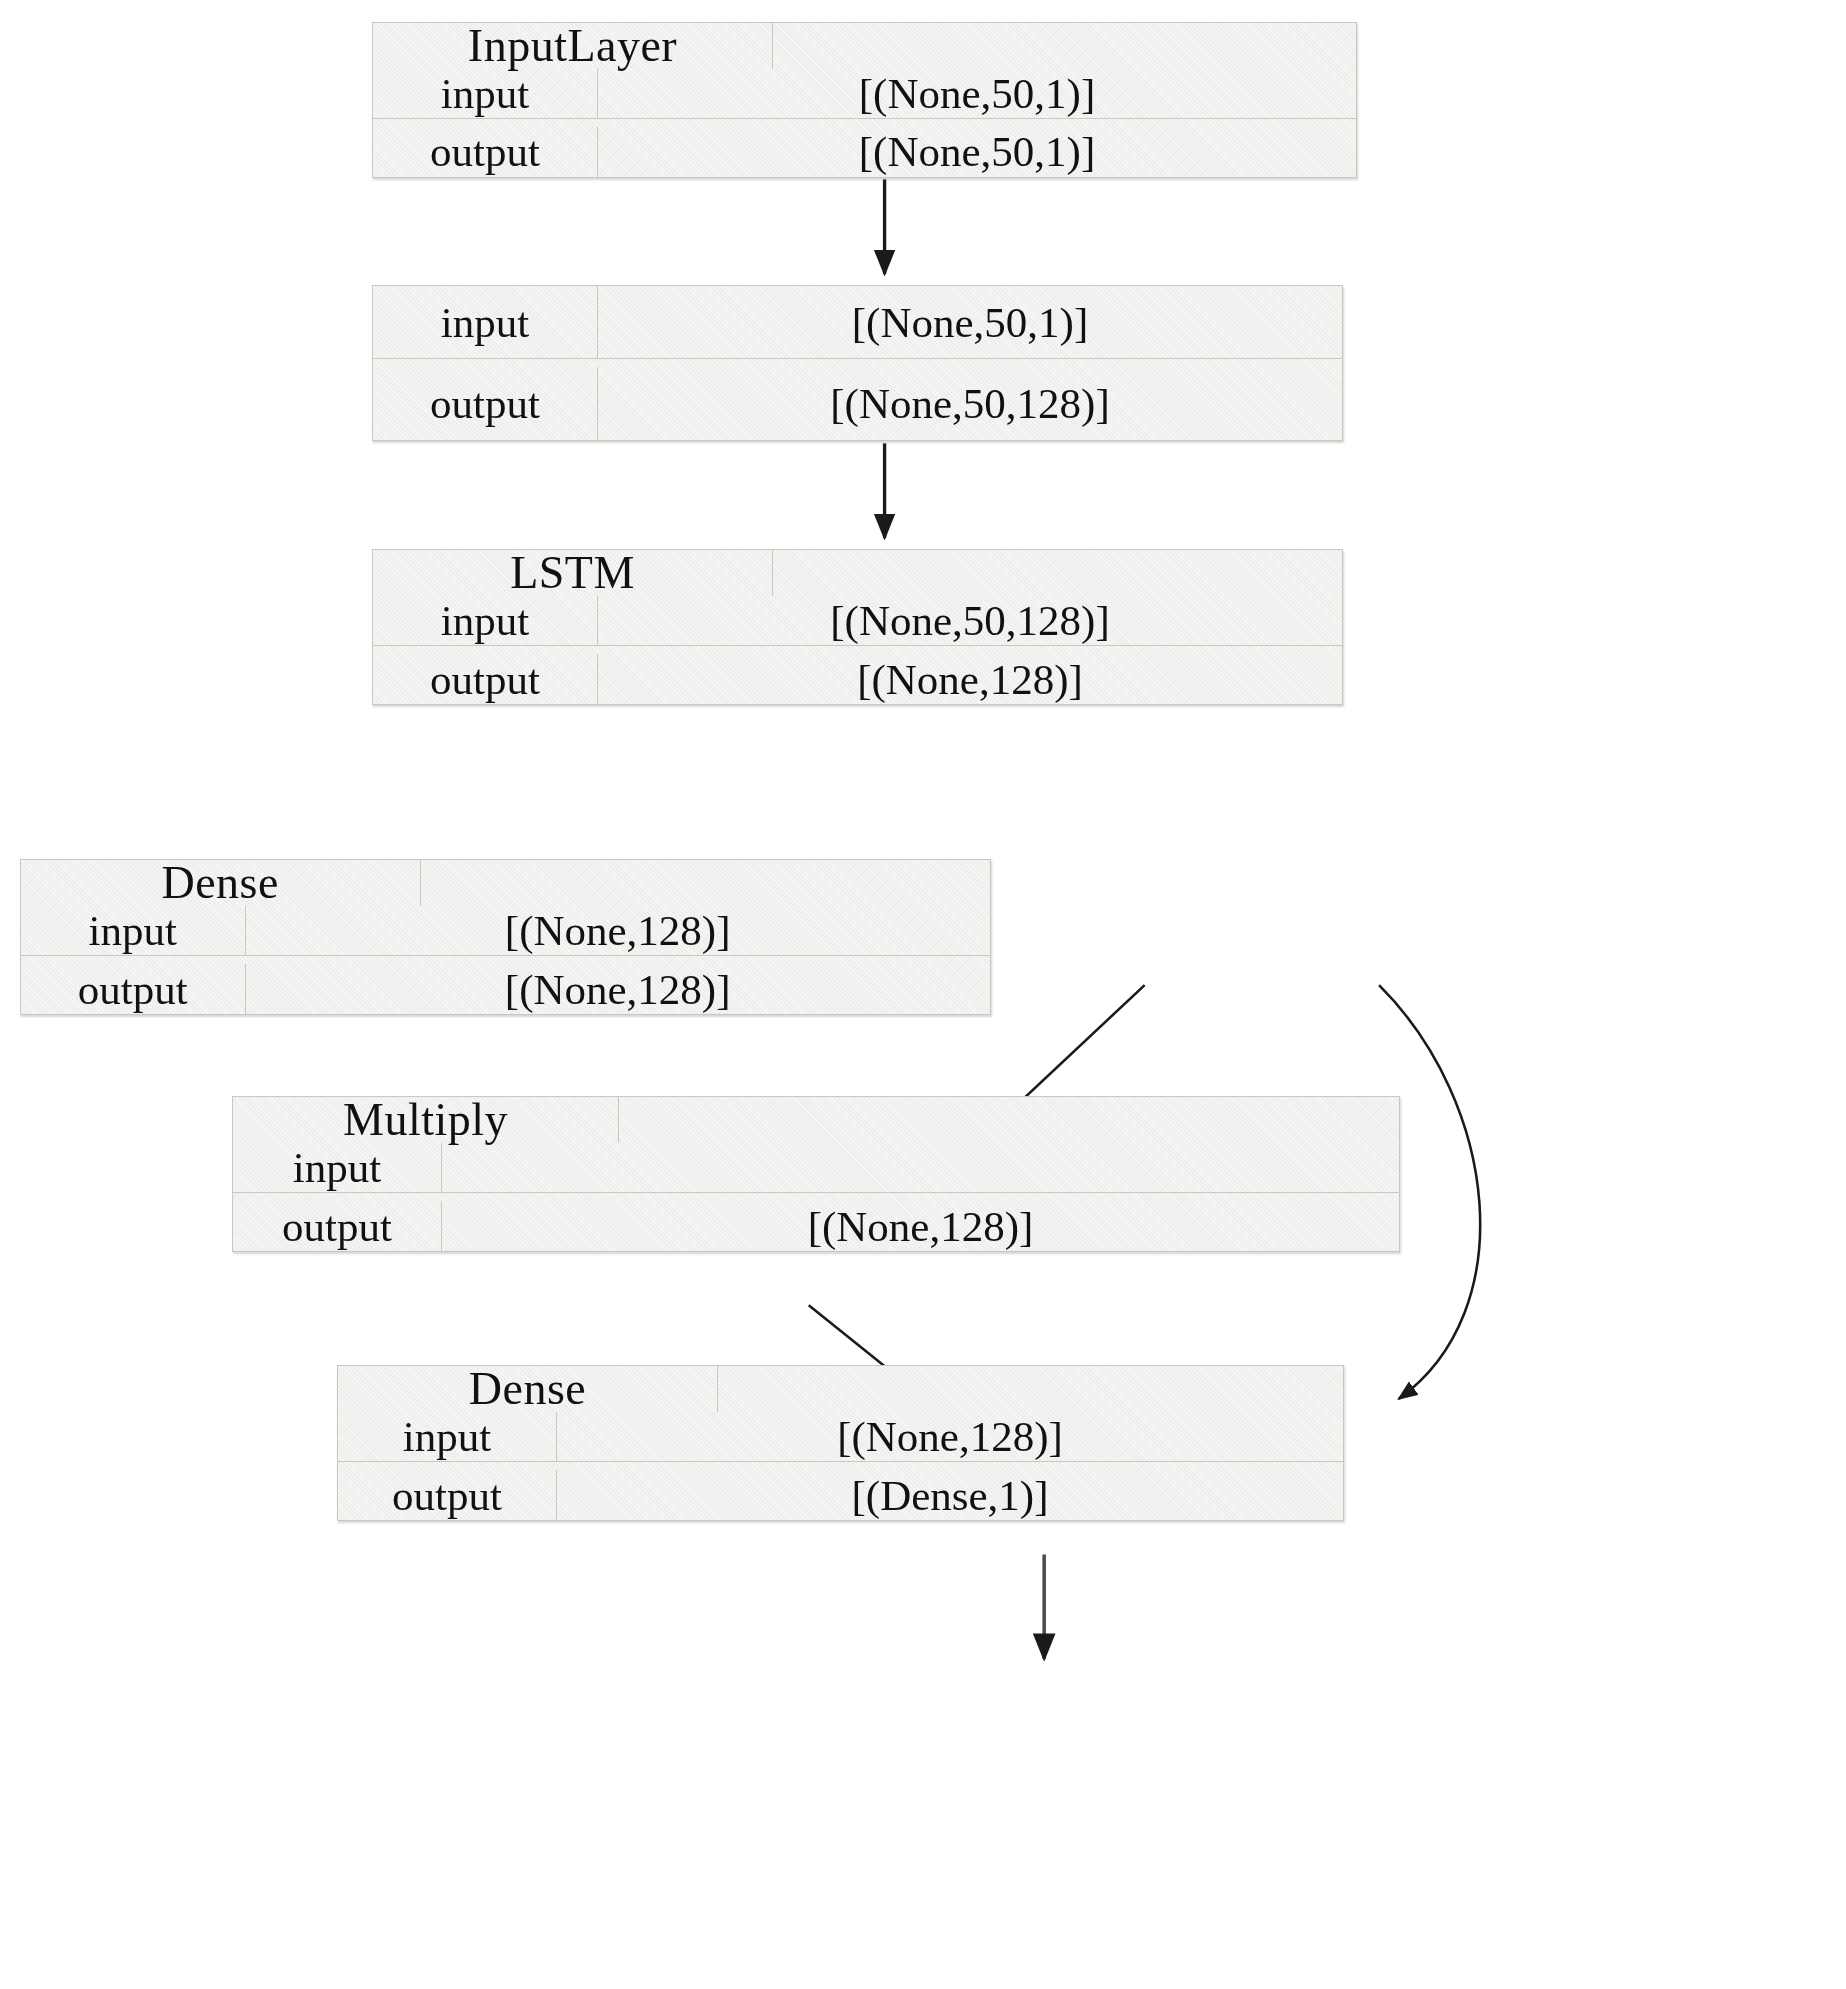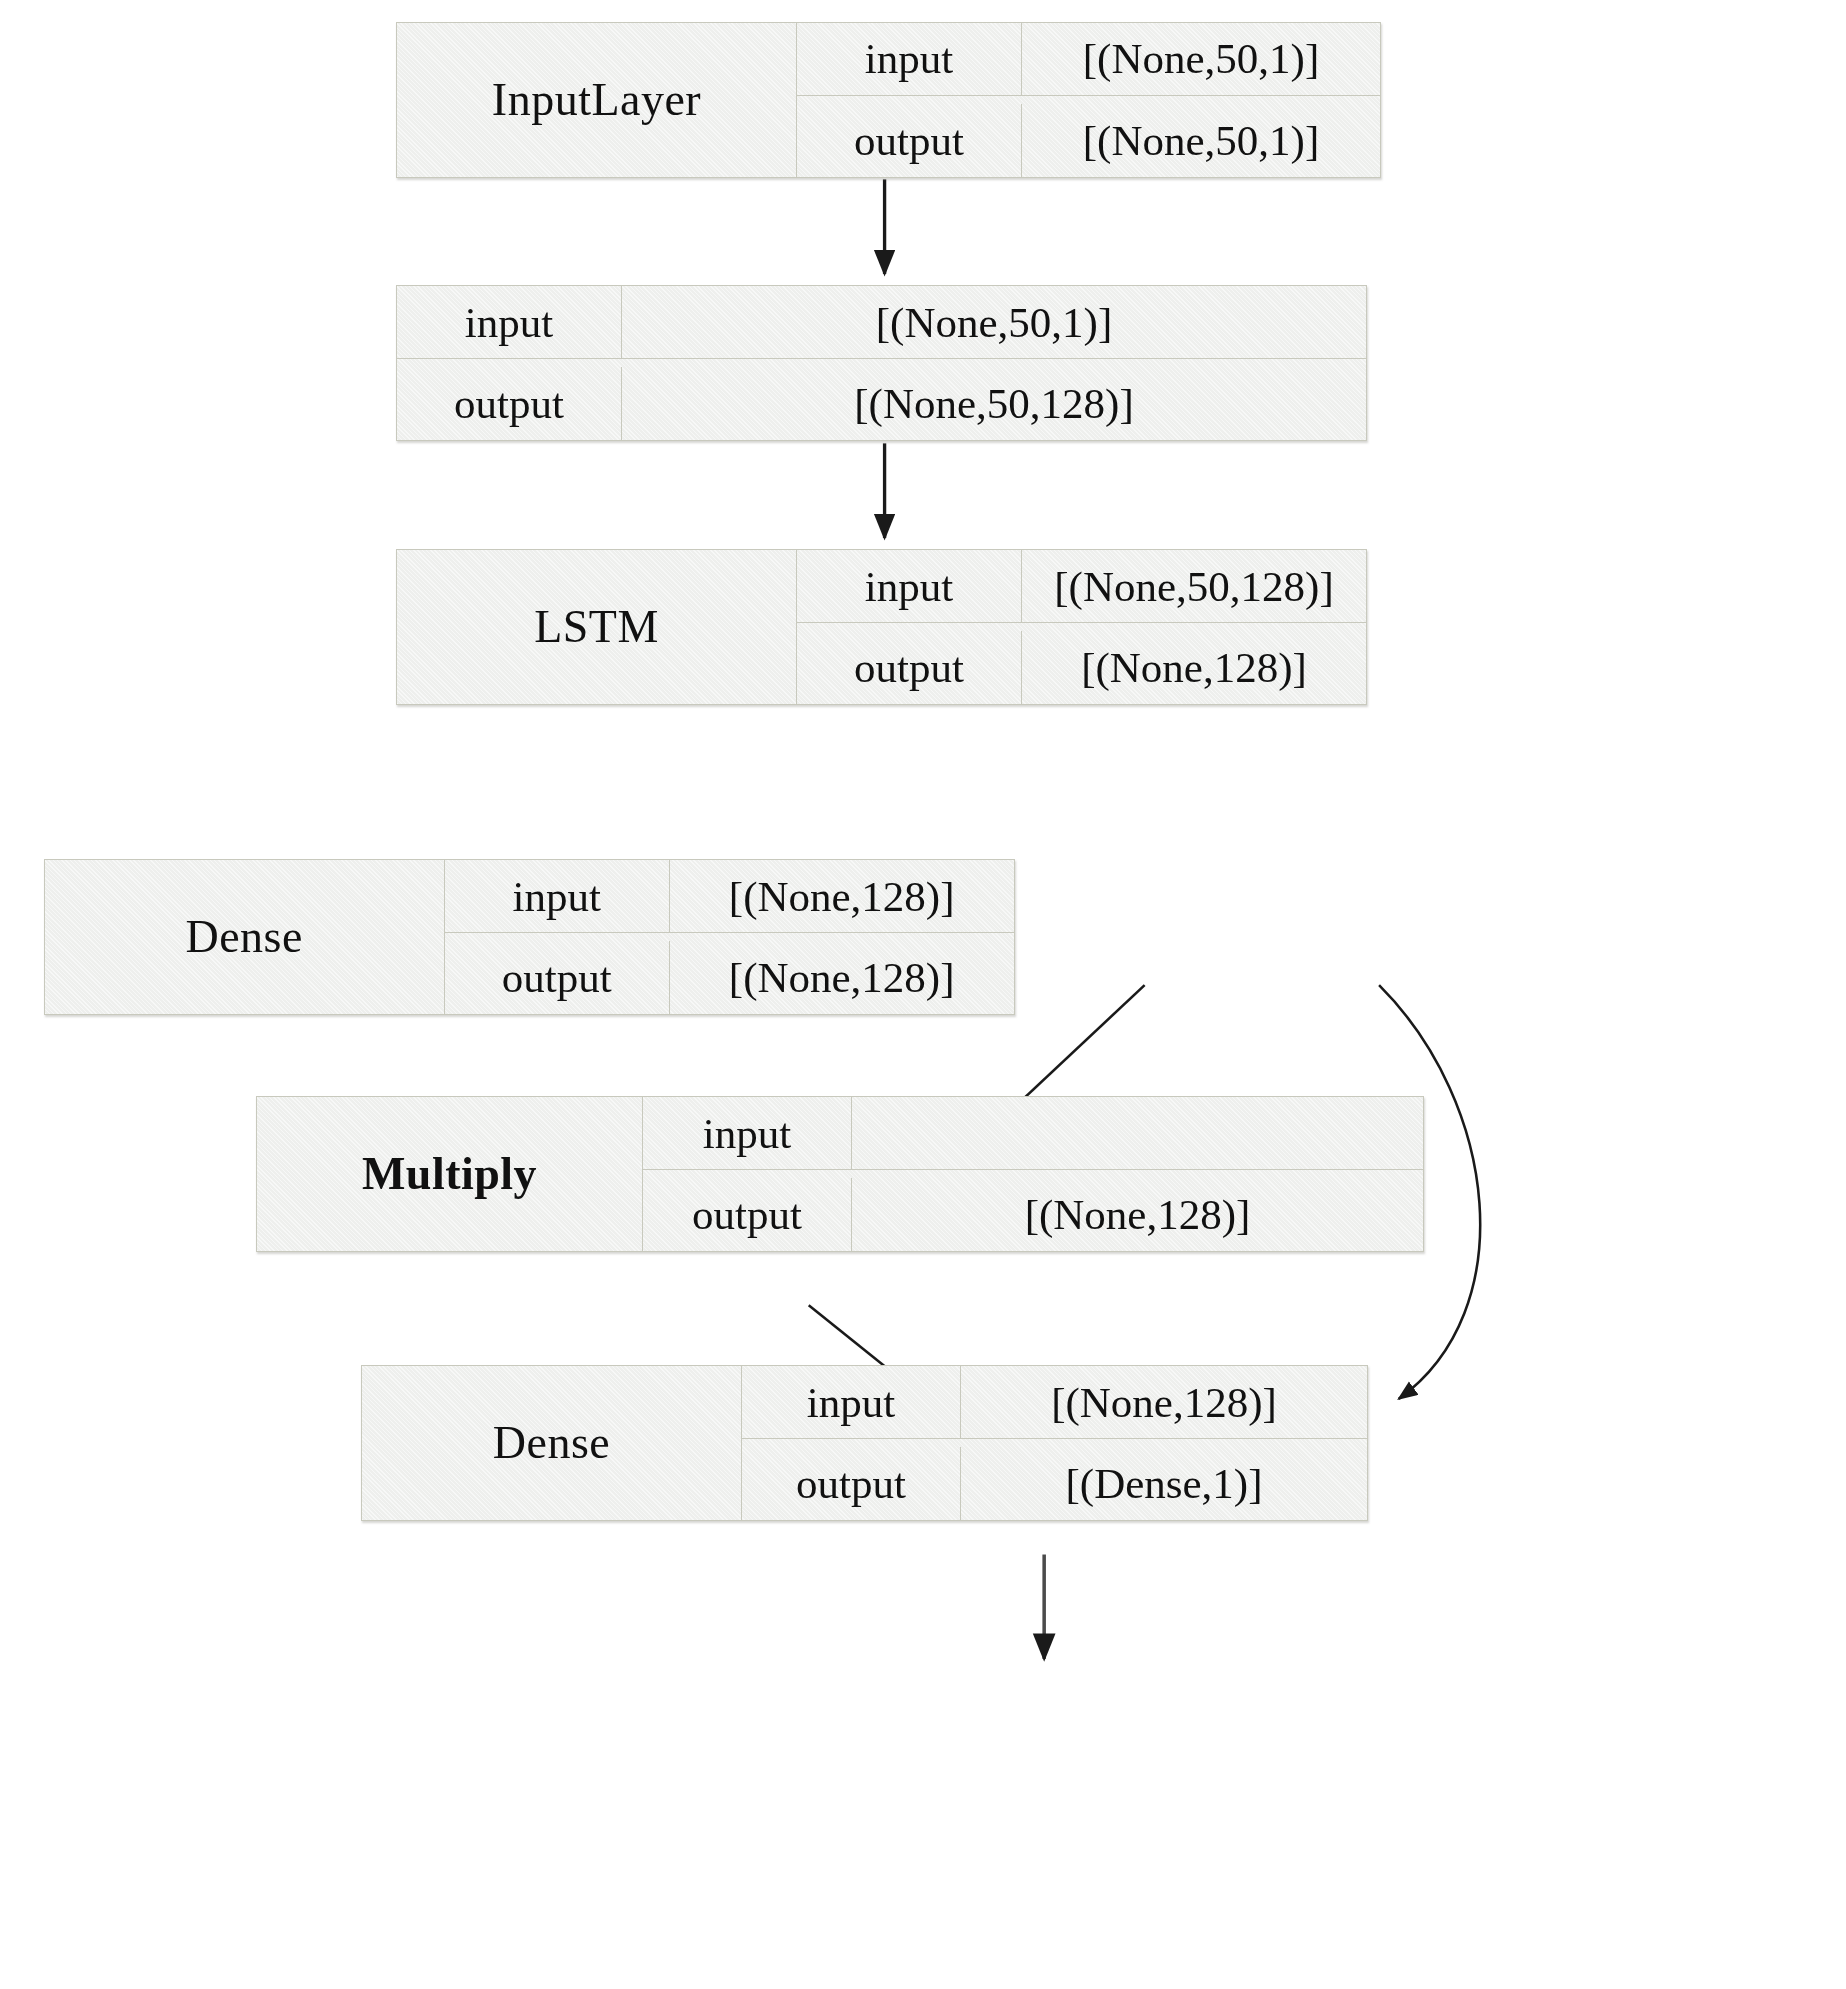--- a/index.html
+++ b/index.html
@@ -32,32 +32,31 @@
     height: 1990px;
     z-index: 1;
     pointer-events: none;
   }
 
   
   .node {
     position: absolute;
     z-index: 2;
     display: flex;
-    flex-direction: row;
+    flex-direction: column;
     background: #eeefed;
     border: 1px solid #c8c9bd;
     box-sizing: border-box;
     box-shadow: 1px 2px 2px rgba(120,120,110,0.30);
     background-image:
       repeating-linear-gradient(45deg,
         rgba(255,255,255,0.55) 0px,
         rgba(255,255,255,0.55) 1px,
         rgba(0,0,0,0) 1px,
         rgba(0,0,0,0) 3px);
-    margin-left: 24px;
   }
 
   .node-name {
     display: flex;
     align-items: center;
     justify-content: center;
     border-right: 1px solid #c8c9bd;
     box-sizing: border-box;
     font-size: 46px;
     color: #111111;
@@ -192,21 +191,21 @@
         <div class="io-shape">[(None,128)]</div>
       </div>
       <div class="io-row">
         <div class="io-label" style="width:225px;">output</div>
         <div class="io-shape">[(None,128)]</div>
       </div>
     </div>
   </div>
 
   <div class="node" style="left:232px; top:1096px; width:1168px; height:156px;">
-    <div class="node-name" style="width:386px;font-weight:bold;">Multiply</div>
+    <div class="node-name" style="width:386px;">Multiply</div>
     <div class="node-io">
       <div class="io-row top">
         <div class="io-label" style="width:209px;">input</div>
       </div>
       <div class="io-row">
         <div class="io-label" style="width:209px;">output</div>
         <div class="io-shape">[(None,128)]</div>
       </div>
     </div>
   </div>

